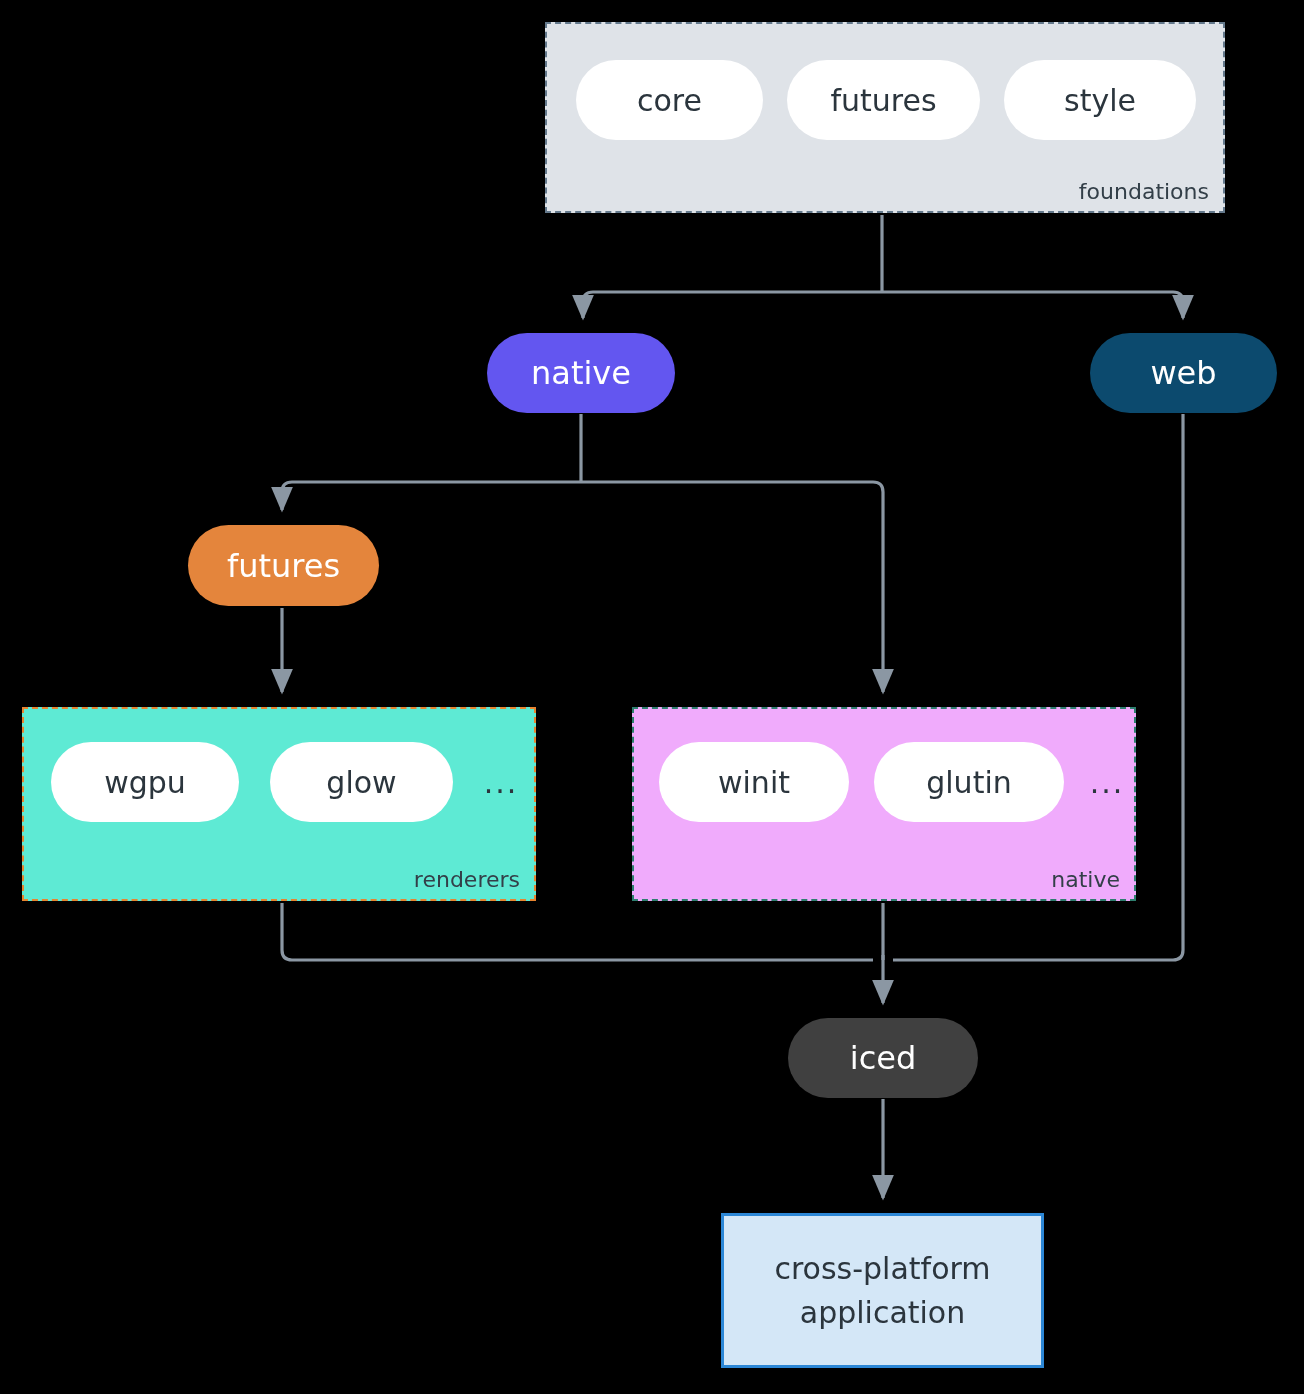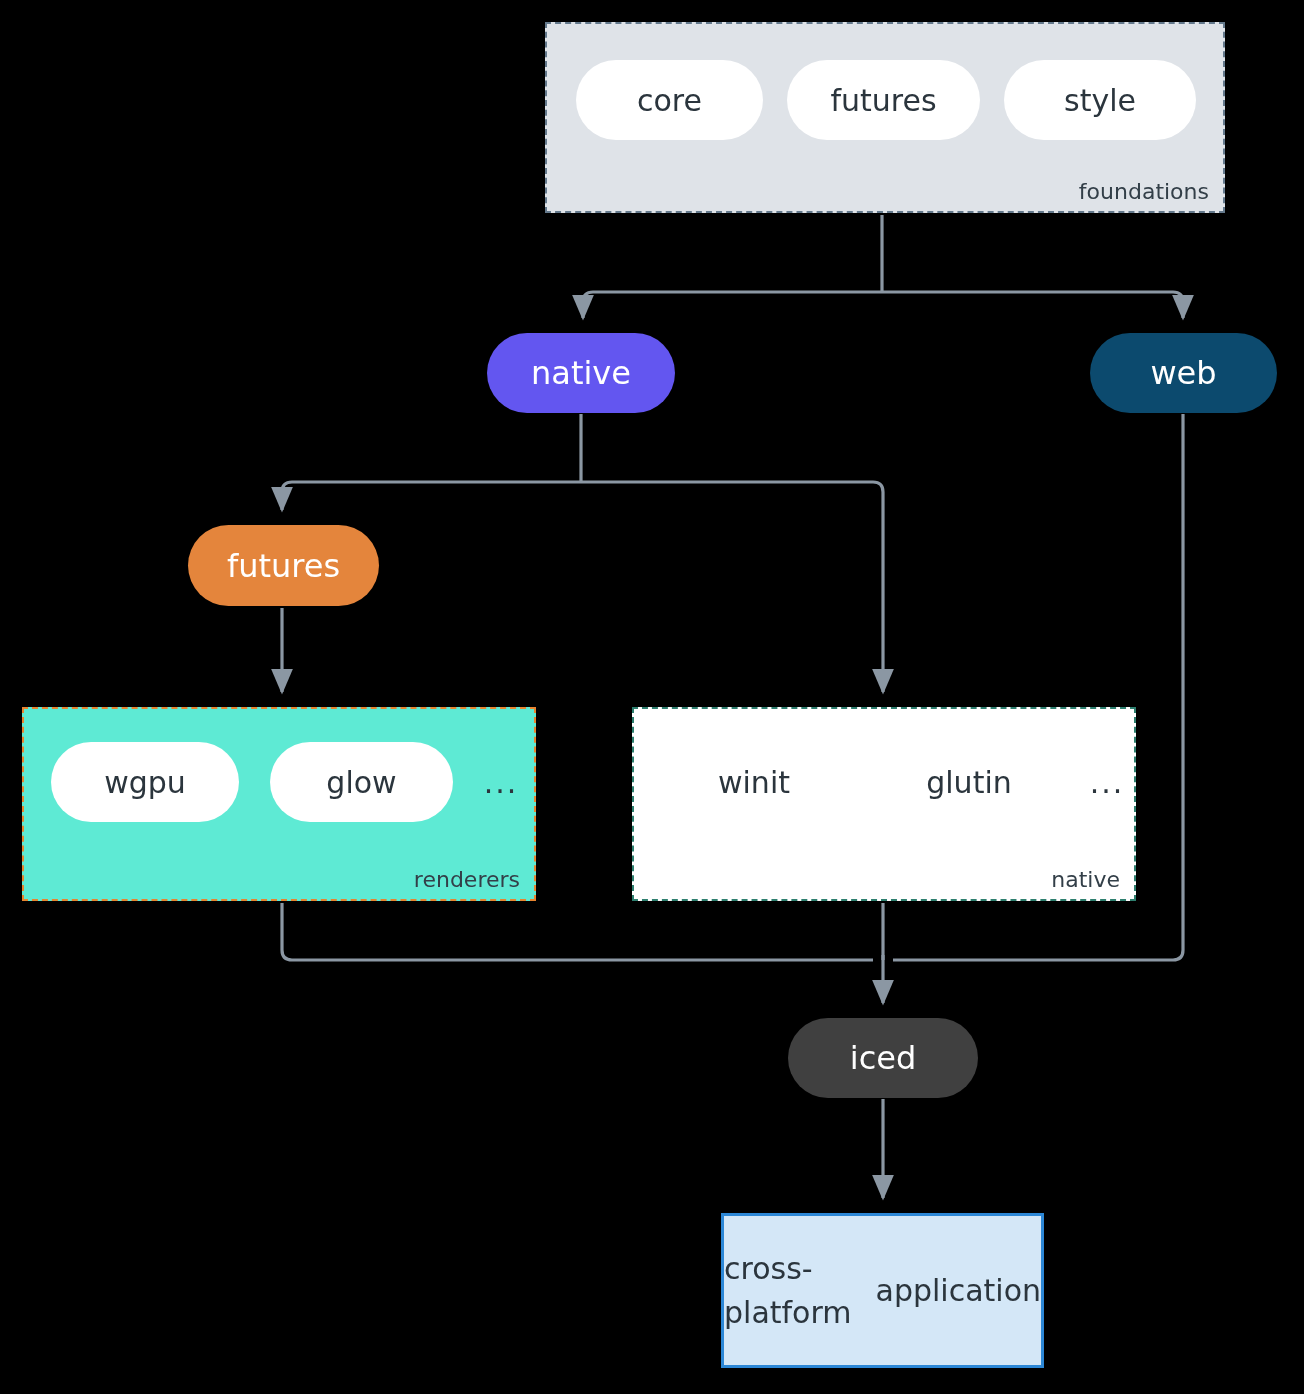--- a/index.html
+++ b/index.html
@@ -52,21 +52,21 @@
   }
   #g-renderers {
     left: 22px; top: 707px;
     width: 514px; height: 194px;
     background: #5eead4;
     border: 2px dashed #E8842F;
   }
   #g-shells {
     left: 632px; top: 707px;
     width: 504px; height: 194px;
-    background: #ffffff;
+    background: #f0abfc;
     border: 2px dashed #2E7F6F;
   }
 
   
   .pill {
     background: #FFFFFF;
     border-radius: 40px;
     height: 80px;
     display: flex;
     align-items: center;
@@ -135,21 +135,21 @@
 
   
   #node-app {
     position: absolute;
     left: 721px; top: 1213px;
     width: 323px; height: 155px;
     background: #D4E7F7;
     border: 3px solid #2C87D6;
     box-sizing: border-box;
     display: flex;
-    flex-direction: row;
+    flex-direction: column;
     align-items: center;
     justify-content: center;
     color: #2B353D;
     font-size: 30px;
     line-height: 1.45;
   }
   #node-app .line { display: block; }
 </style>
 </head>
 <body>

